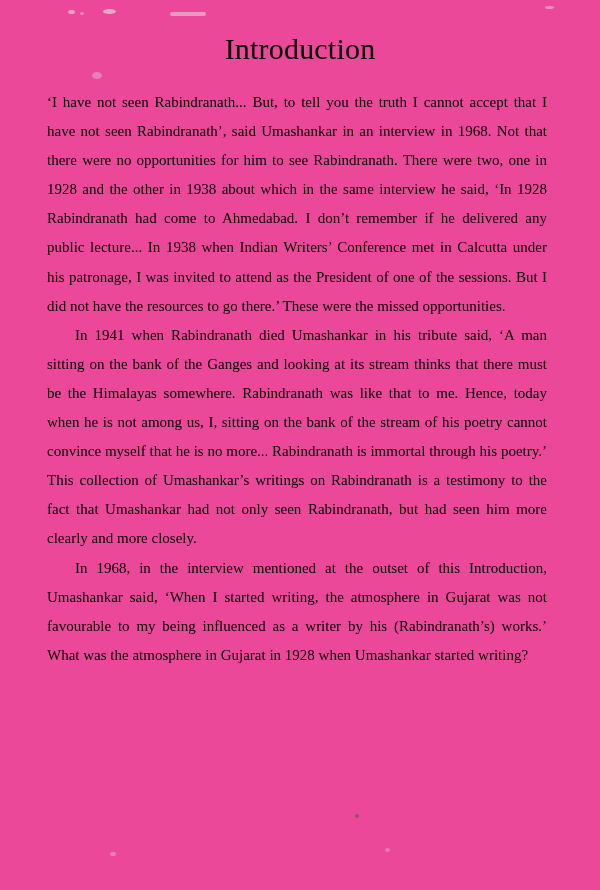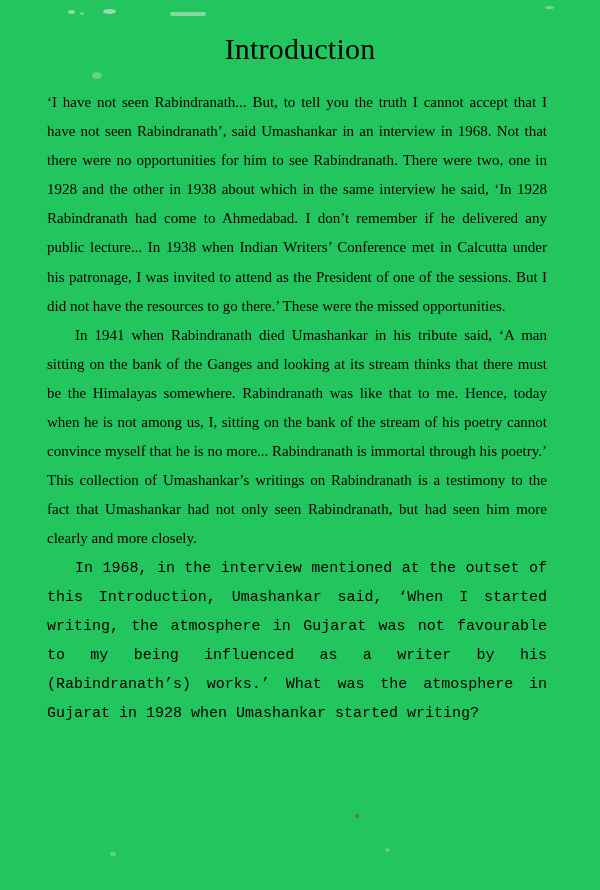--- a/index.html
+++ b/index.html
@@ -9,21 +9,21 @@
     background: #ffffff;
   }
   body {
     font-family: "Liberation Serif", "DejaVu Serif", serif;
     color: #000000;
   }
   .page {
     position: relative;
     width: 600px;
     height: 890px;
-    background: #22c55e;
+    background: #ec4899;
     overflow: hidden;
     box-sizing: border-box;
   }
   
   .speck {
     position: absolute;
     background: #e9e9ea;
     border-radius: 50%;
     pointer-events: none;
   }
@@ -65,21 +65,20 @@
   .body-text p {
     margin: 0;
     text-indent: 0;
   }
   .body-text p.indented {
     text-indent: 28px;
   }
   
   .body-text p:last-child {
     margin-bottom: 4px;
-    font-family: Liberation Mono, monospace;
   }
 </style>
 </head>
 <body>
 
 <div class="page">
 
   <span class="speck s1"></span>
   <span class="speck s2"></span>
   <span class="speck s3"></span>

